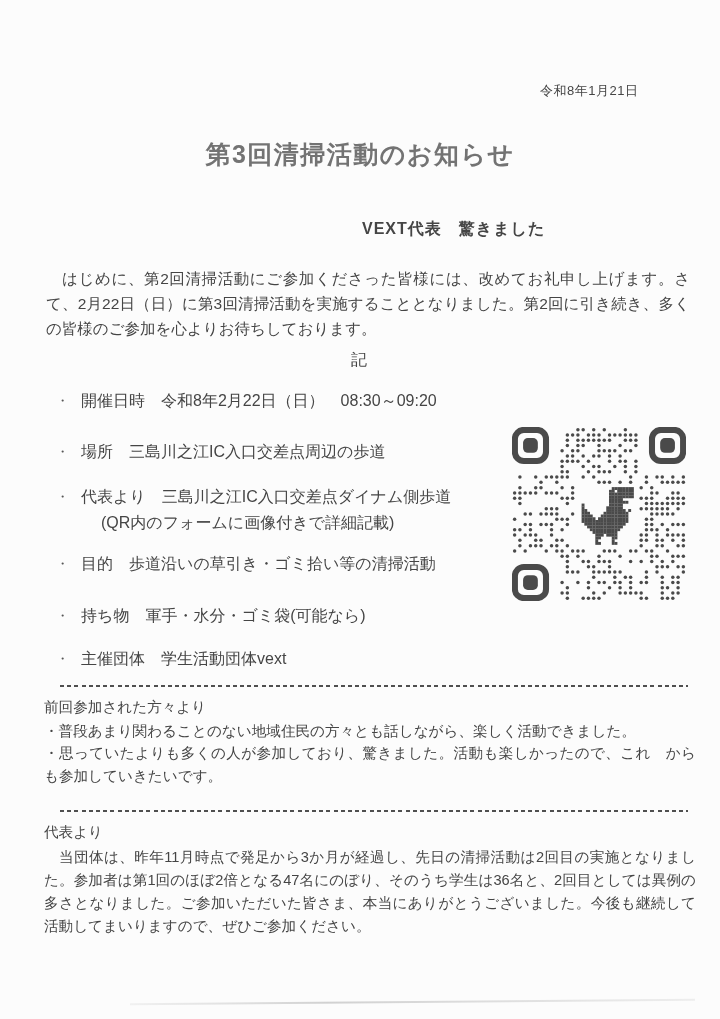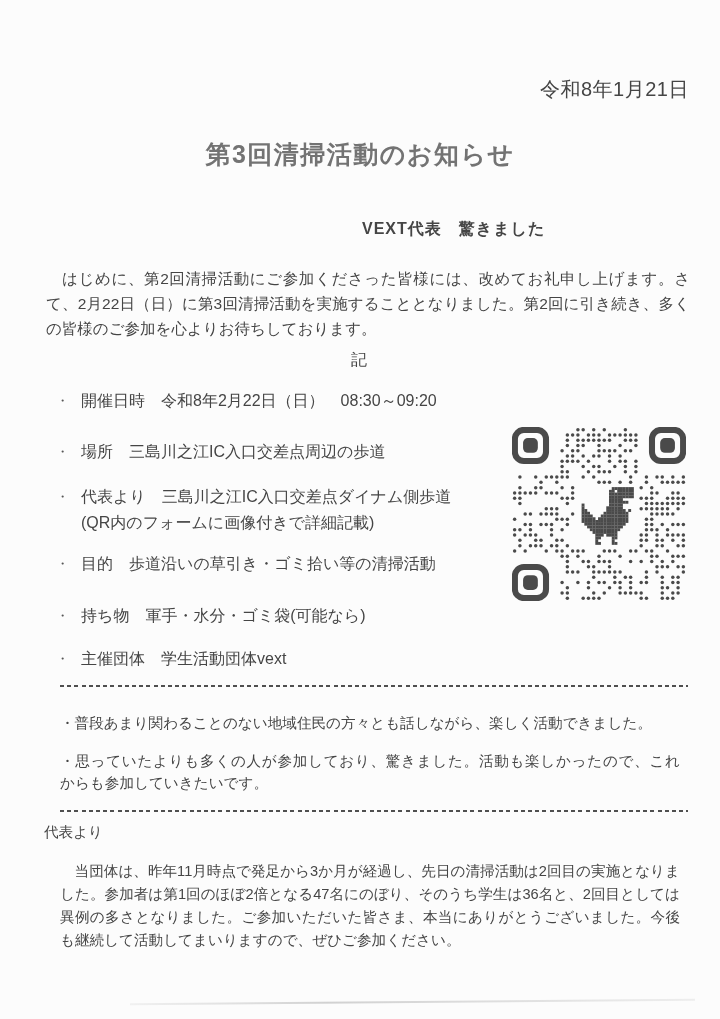--- a/index.html
+++ b/index.html
@@ -6,22 +6,22 @@
   body{
     width:720px;height:1019px;
     background:#f4f4f4;
     font-family:"Liberation Sans","DejaVu Sans",sans-serif;
   }
   .page{
     position:relative;width:720px;height:1019px;overflow:hidden;
     background:#fcfcfc;color:#454545;
   }
   .date{
-    position:absolute;top:76px;left:540px;
-    font-size:20px;letter-spacing:.5px;white-space:nowrap;
+    position:absolute;top:82px;left:540px;
+    font-size:13px;letter-spacing:.5px;white-space:nowrap;
   }
   .title{
     position:absolute;top:138px;left:0;width:100%;margin:0;
     text-align:center;font-size:25px;font-weight:700;letter-spacing:1.5px;
     color:#737373;
   }
   .author{
     position:absolute;top:219px;left:362px;
     font-size:16px;font-weight:700;letter-spacing:1px;white-space:nowrap;
   }
@@ -55,21 +55,21 @@
   }
   .dash1{top:685px;}
   .dash2{top:810px;}
   .sec{
     position:absolute;left:44px;width:652px;
     font-size:14.6px;line-height:1.52;
   }
   .sec-testimonials{top:696px;}
   .sec-representative{top:821px;line-height:1.58;}
   .sec .hd{margin:0 0 2px 0;}
-  .sec p{margin:16px;text-align:justify;}
+  .sec p{margin:0;text-align:justify;}
   .scan-artifact{
     position:absolute;top:1001px;left:130px;width:565px;height:2px;
     background:linear-gradient(90deg,rgba(110,110,110,.08),rgba(110,110,110,.30) 35%,rgba(110,110,110,.10));
     transform:rotate(-.45deg);
   }
 </style>
 </head>
 <body>
 
 <div class="page">
@@ -90,21 +90,21 @@
       <span>開催日時　令和8年2月22日（日）　08:30～09:20</span>
     </li>
     <li>
       <span class="blt">・</span>
       <span>場所　三島川之江IC入口交差点周辺の歩道</span>
     </li>
     <li>
       <span class="blt">・</span>
       <span>
         <span>代表より　三島川之江IC入口交差点ダイナム側歩道</span>
-        <span class="dsub" style="display:block;">(QR内のフォームに画像付きで詳細記載)</span>
+        <span class="dsub" style="display:block;margin-left:20px;">(QR内のフォームに画像付きで詳細記載)</span>
       </span>
     </li>
     <li>
       <span class="blt">・</span>
       <span>目的　歩道沿いの草引き・ゴミ拾い等の清掃活動</span>
     </li>
     <li>
       <span class="blt">・</span>
       <span>持ち物　軍手・水分・ゴミ袋(可能なら)</span>
     </li>
@@ -653,20 +653,21 @@
           <rect x="16.32" y="21.80" width="0.55" height="0.55"></rect>
           <rect x="18.92" y="21.80" width="0.55" height="0.55"></rect>
           <rect x="19.44" y="21.80" width="0.55" height="0.55"></rect>
         </g>
       </svg>
   </div>
 
   <div class="dash dash1"></div>
 
   <section class="sec sec-testimonials">
+    <p class="hd">前回参加された方々より</p>
     <p>・普段あまり関わることのない地域住民の方々とも話しながら、楽しく活動できました。</p>
     <p>・思っていたよりも多くの人が参加しており、驚きました。活動も楽しかったので、これ　からも参加していきたいです。</p>
   </section>
 
   <div class="dash dash2"></div>
 
   <section class="sec sec-representative">
     <p class="hd">代表より</p>
     <p>　当団体は、昨年11月時点で発足から3か月が経過し、先日の清掃活動は2回目の実施となりました。参加者は第1回のほぼ2倍となる47名にのぼり、そのうち学生は36名と、2回目としては異例の多さとなりました。ご参加いただいた皆さま、本当にありがとうございました。今後も継続して活動してまいりますので、ぜひご参加ください。</p>
   </section>

